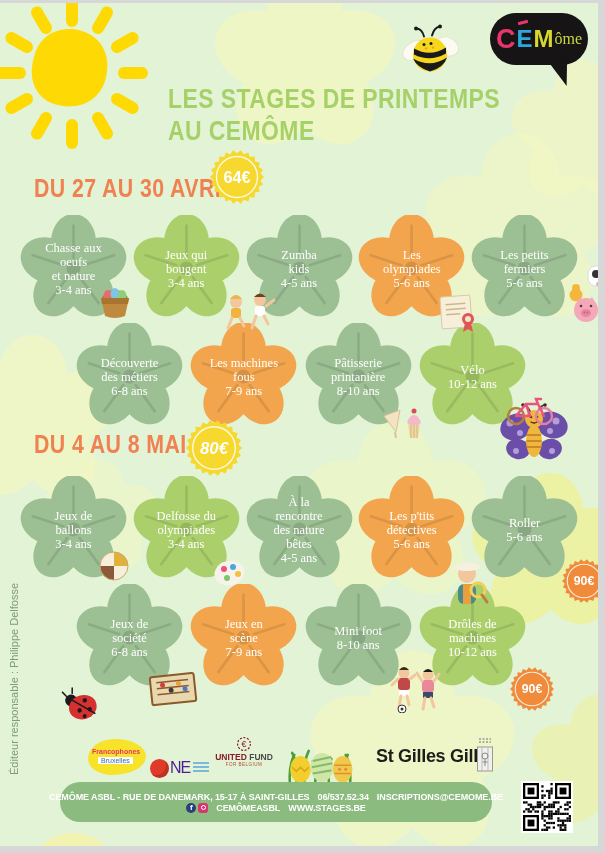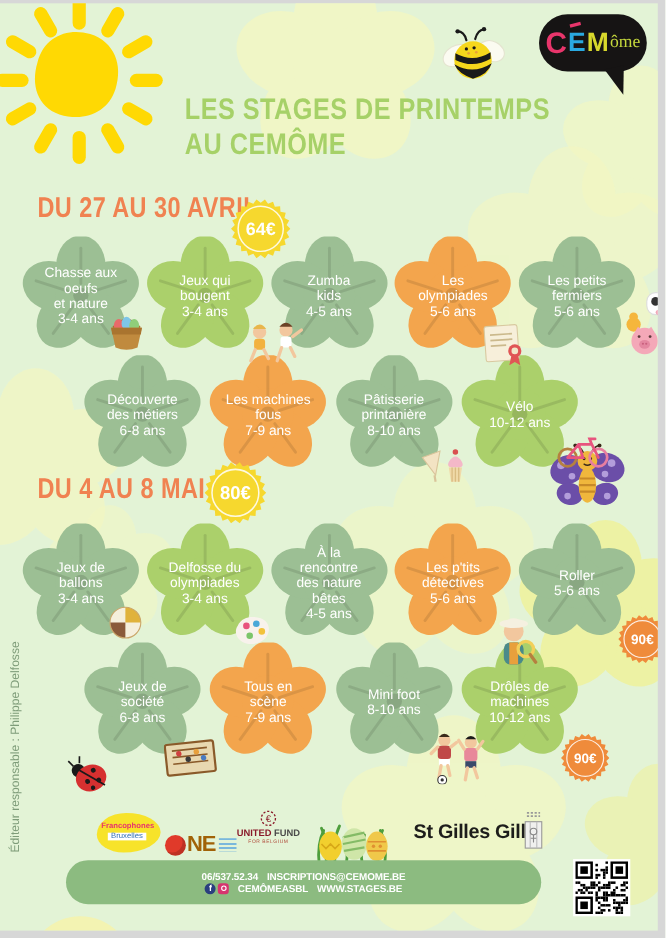--- a/index.html
+++ b/index.html
@@ -19,31 +19,31 @@
   .logo-e::before{content:"";position:absolute;left:2px;top:-4px;width:10px;height:3px;background:#e8356b;transform:rotate(-14deg);}
   .logo-m{color:#d8d82c;font-weight:bold;font-size:24px;}
   .logo-suffix{color:#c6d93d;font-size:16px;font-family:"Liberation Serif",serif;}
   .title{position:absolute;left:168px;top:80px;color:#a6d168;font-weight:bold;font-size:27px;line-height:1.2;
          transform:scaleX(.85);transform-origin:left top;letter-spacing:.5px;white-space:nowrap;}
   .sec-head{position:absolute;color:#f08251;font-weight:bold;font-size:26px;transform:scaleX(.82);
             transform-origin:left top;letter-spacing:.5px;white-space:nowrap;}
   #sec1-head{left:34px;top:170px;}
   #sec2-head{left:34px;top:426px;}
   .price-badge{position:absolute;}
-  #badge1{left:210px;top:178px;width:54px;height:54px;}
-  #badge2{left:186px;top:417px;width:56px;height:56px;}
+  #badge1{left:210px;top:147px;width:54px;height:54px;}
+  #badge2{left:186px;top:417px;width:56px;height:56px;font-style:italic;}
   .frow{position:absolute;display:flex;justify-content:space-between;}
   #row-0-0{left:20px;top:212px;width:558px;}
   #row-0-1{left:76px;top:320px;width:450px;}
   #row-1-0{left:20px;top:473px;width:558px;}
   #row-1-1{left:76px;top:581px;width:450px;}
   .flower{position:relative;width:107px;height:107px;flex:0 0 auto;}
   .flower > svg.fshape{position:absolute;left:0;top:0;width:100%;height:100%;}
   .flabel{position:absolute;left:0;top:0;right:0;bottom:0;display:flex;flex-direction:column;align-items:center;
-          justify-content:center;color:#fff;font-size:12.5px;line-height:1.12;text-align:center;z-index:2;}
+          justify-content:center;color:#fff;font-size:12.5px;line-height:1.12;text-align:center;z-index:2;font-family:Liberation Serif, serif;}
   .ficon{position:absolute;z-index:3;}
   .icon-egg-basket{right:-8px;bottom:2px;width:40px;height:38px;}
   .icon-running-kids{right:-38px;bottom:-14px;width:56px;height:44px;}
   .icon-certificate{right:-14px;bottom:-10px;width:42px;height:40px;}
   .icon-farm-animals{right:-40px;bottom:-2px;width:52px;height:60px;}
   .icon-pastry{right:-14px;bottom:-12px;width:46px;height:40px;}
   .icon-bicycle{right:-30px;bottom:4px;width:52px;height:34px;}
   .icon-ball{right:-4px;bottom:0;width:34px;height:34px;}
   .icon-palette{right:-8px;bottom:-6px;width:36px;height:30px;}
   .icon-detective{right:-24px;bottom:-28px;width:44px;height:52px;}
@@ -54,21 +54,21 @@
   .ladybug{position:absolute;left:60px;top:683px;width:40px;height:38px;}
   .editor{position:absolute;left:8px;top:772px;width:14px;height:14px;}
   .editor-inner{transform:rotate(-90deg);transform-origin:0 0;white-space:nowrap;color:#7e9c79;font-size:11px;}
   .p-franco{position:absolute;left:88px;top:736px;width:58px;height:42px;}
   .fr-blob{position:absolute;left:0;top:0;width:58px;height:36px;background:#f7e32a;
            border-radius:46% 54% 58% 42% / 55% 48% 52% 45%;}
   .fr-l1{position:absolute;left:4px;top:9px;font-size:7px;font-weight:bold;color:#e8336d;white-space:nowrap;}
   .fr-l2{position:absolute;left:10px;top:18px;background:#fff;font-size:7px;color:#2f6db5;padding:0 3px;}
   .p-one{position:absolute;left:150px;top:751px;width:68px;height:28px;display:flex;align-items:center;}
   .one-o{width:19px;height:19px;border-radius:50%;background:#e03a2a;box-shadow:inset -3px -3px 0 rgba(0,0,0,.15);}
-  .one-ne{color:#a16207;font-weight:bold;font-size:20px;letter-spacing:-1px;margin-left:1px;}
+  .one-ne{color:#4c1d95;font-weight:normal;font-size:16px;letter-spacing:-1px;margin-left:1px;}
   .one-small{width:16px;height:12px;margin-left:3px;background:
       repeating-linear-gradient(#7ab8dc 0 2px,transparent 2px 4px);}
   .p-uf{position:absolute;left:212px;top:733px;width:64px;height:48px;text-align:center;}
   .uf-euro{width:16px;height:16px;margin:0 auto;}
   .uf-l1{font-size:8.5px;font-weight:bold;white-space:nowrap;}
   .uf-united{color:#8a1a2a;} .uf-fund{color:#4a4a4a;}
   .uf-l2{font-size:4.5px;color:#b04a3a;letter-spacing:.5px;}
   .p-eggs{position:absolute;left:284px;top:723px;width:72px;height:62px;}
   .p-stg{position:absolute;left:376px;top:743px;font-size:18px;color:#1d1d1b;font-weight:bold;letter-spacing:-.3px;}
   .p-emblem{position:absolute;left:476px;top:735px;width:18px;height:44px;}
@@ -762,21 +762,21 @@
             <g stroke="rgba(0,0,0,.10)" stroke-width="2.5" stroke-linecap="round">
               <line x1="50" y1="40" x2="50" y2="10" transform="rotate(0 50 50)"></line>
               <line x1="50" y1="40" x2="50" y2="10" transform="rotate(72 50 50)"></line>
               <line x1="50" y1="40" x2="50" y2="10" transform="rotate(144 50 50)"></line>
               <line x1="50" y1="40" x2="50" y2="10" transform="rotate(216 50 50)"></line>
               <line x1="50" y1="40" x2="50" y2="10" transform="rotate(288 50 50)"></line>
             </g>
             <circle cx="50" cy="50" r="6.5" fill="rgba(0,0,0,.12)"></circle>
           </svg>
           <div class="flabel">
-            <div>Tous en</div>
+            <div>Jeux en</div>
             <div>scène</div>
             <div>7-9 ans</div>
           </div>
         </div>
         <div class="flower">
           <svg class="fshape" viewBox="0 0 100 100">
             <g fill="#9cbf94">
               <ellipse cx="50" cy="25" rx="21" ry="26" transform="rotate(0 50 50)"></ellipse>
               <ellipse cx="50" cy="25" rx="21" ry="26" transform="rotate(72 50 50)"></ellipse>
               <ellipse cx="50" cy="25" rx="21" ry="26" transform="rotate(144 50 50)"></ellipse>
@@ -907,20 +907,21 @@
     <div class="p-emblem"><svg viewBox="0 0 18 44" width="100%" height="100%">
           <path d="M3 1 H15 M3 4 H15" stroke="#999" stroke-width="1.5" stroke-dasharray="2 1.5"></path>
           <rect x="1.5" y="9" width="15" height="24" fill="#f0f0ee" stroke="#999"></rect>
           <path d="M6 9 V33 M12 9 V33" stroke="#bbb"></path>
           <circle cx="9" cy="18" r="3" fill="none" stroke="#888"></circle>
           <path d="M9 21 V28 M6.5 24 H11.5" stroke="#888"></path>
         </svg></div>
 
     <div class="footer-pill">
       <div class="fline">
+        <span>CEMÔME ASBL - RUE DE DANEMARK, 15-17 À SAINT-GILLES</span>
         <span>06/537.52.34</span>
         <span>INSCRIPTIONS@CEMOME.BE</span>
       </div>
       <div class="fline">
         <span class="soc">
           <span class="soc-fb">f</span>
           <span class="soc-ig"></span>
         </span>
         <span>CEMÔMEASBL</span>
         <span>WWW.STAGES.BE</span>

